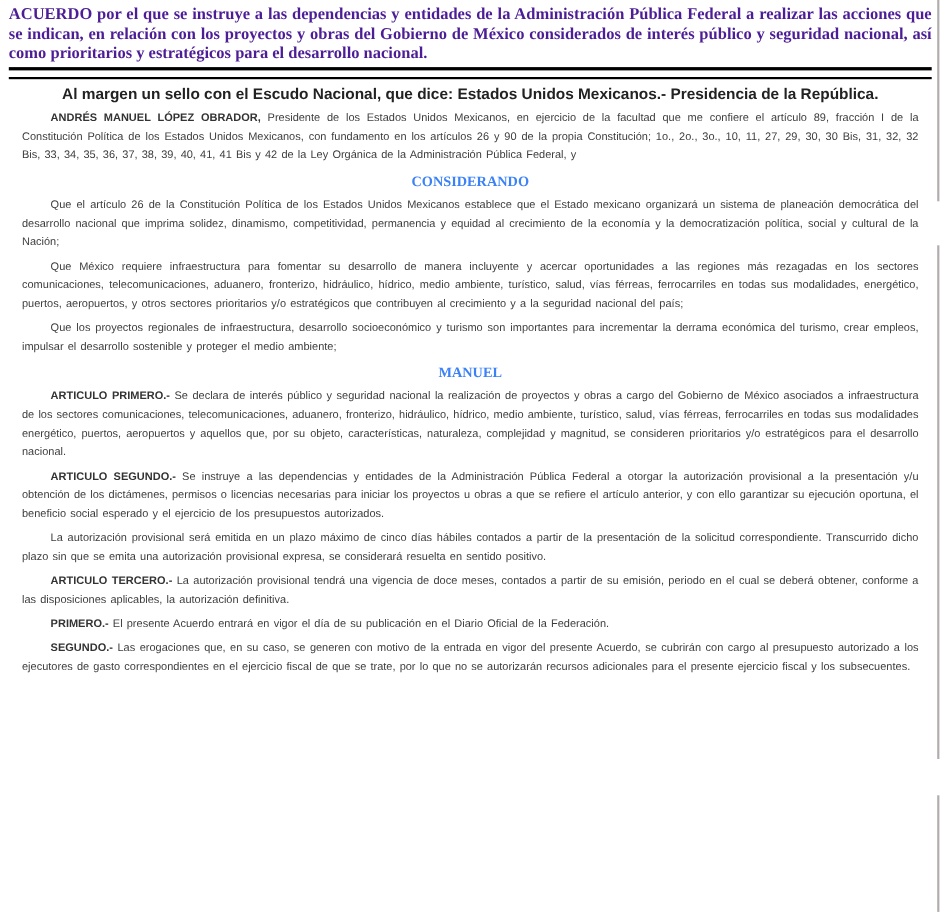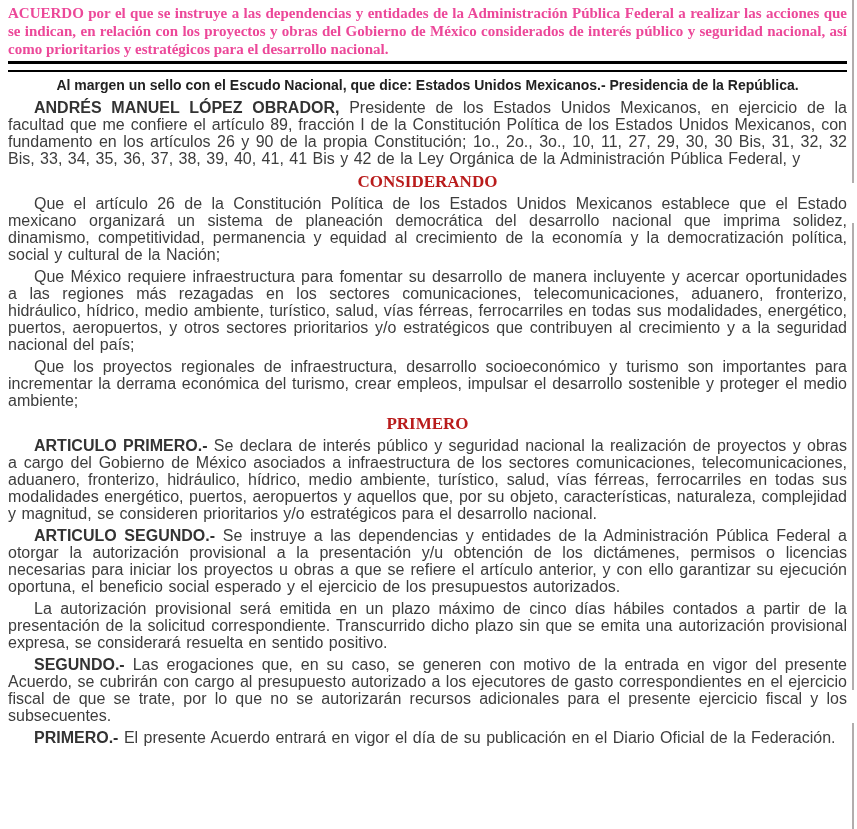--- a/index.html
+++ b/index.html
@@ -14,52 +14,52 @@
   .page {
     padding: 4px 10px 0 8px;
     box-sizing: border-box;
   }
   .doc-title {
     font-family: "Liberation Serif", serif;
     font-weight: bold;
     font-size: 15px;
     line-height: 18px;
     text-align: justify;
-    color: #ec4899;
+    color: #4c1d95;
     margin: 0;
   }
   .rules { margin-top: 3px; }
   .rule-thick { height: 3px; background: #000; }
   .rule-gap { height: 6px; background: transparent; }
   .rule-thin { height: 2px; background: #000; }
   .seal-note {
     font-weight: bold;
     font-size: 14px;
     line-height: 17px;
     color: #222;
     margin: 5px 0 0 0;
     text-align: center;
   }
   p.body {
-    font-size: 16px;
+    font-size: 10px;
     line-height: 17px;
     color: #3d3d3d;
     text-align: justify;
     text-indent: 26px;
-    margin: 5px 0;
+    margin: 5px 12px;
     word-spacing: 1px;
   }
   p.body b { color: #333; }
   .heading {
     font-family: "Liberation Serif", serif;
     font-weight: bold;
-    font-size: 17px;
+    font-size: 13px;
     line-height: 17px;
     text-align: center;
-    color: #b91c1c;
+    color: #3b82f6;
     margin: 6px 0 5px 0;
   }
   .edge-line {
     position: absolute;
     right: 3px;
     width: 2px;
     background: #b2adad;
   }
   .edge-line-1 { top: 0;     height: 183px; }
   .edge-line-2 { top: 223px; height: 467px; }
@@ -81,31 +81,32 @@
   <p class="seal-note">Al margen un sello con el Escudo Nacional, que dice: Estados Unidos Mexicanos.- Presidencia de la República.</p>
 
   <p class="body"><b>ANDRÉS MANUEL LÓPEZ OBRADOR,</b> <span>Presidente de los Estados Unidos Mexicanos, en ejercicio de la facultad que me confiere el artículo 89, fracción I de la Constitución Política de los Estados Unidos Mexicanos, con fundamento en los artículos 26 y 90 de la propia Constitución; 1o., 2o., 3o., 10, 11, 27, 29, 30, 30 Bis, 31, 32, 32 Bis, 33, 34, 35, 36, 37, 38, 39, 40, 41, 41 Bis y 42 de la Ley Orgánica de la Administración Pública Federal, y</span></p>
 
   <p class="heading">CONSIDERANDO</p>
 
   <p class="body">Que el artículo 26 de la Constitución Política de los Estados Unidos Mexicanos establece que el Estado mexicano organizará un sistema de planeación democrática del desarrollo nacional que imprima solidez, dinamismo, competitividad, permanencia y equidad al crecimiento de la economía y la democratización política, social y cultural de la Nación;</p>
   <p class="body">Que México requiere infraestructura para fomentar su desarrollo de manera incluyente y acercar oportunidades a las regiones más rezagadas en los sectores comunicaciones, telecomunicaciones, aduanero, fronterizo, hidráulico, hídrico, medio ambiente, turístico, salud, vías férreas, ferrocarriles en todas sus modalidades, energético, puertos, aeropuertos, y otros sectores prioritarios y/o estratégicos que contribuyen al crecimiento y a la seguridad nacional del país;</p>
   <p class="body">Que los proyectos regionales de infraestructura, desarrollo socioeconómico y turismo son importantes para incrementar la derrama económica del turismo, crear empleos, impulsar el desarrollo sostenible y proteger el medio ambiente;</p>
 
-  <p class="heading">PRIMERO</p>
+  <p class="heading">MANUEL</p>
 
   <p class="body"><b>ARTICULO PRIMERO.-</b> <span>Se declara de interés público y seguridad nacional la realización de proyectos y obras a cargo del Gobierno de México asociados a infraestructura de los sectores comunicaciones, telecomunicaciones, aduanero, fronterizo, hidráulico, hídrico, medio ambiente, turístico, salud, vías férreas, ferrocarriles en todas sus modalidades energético, puertos, aeropuertos y aquellos que, por su objeto, características, naturaleza, complejidad y magnitud, se consideren prioritarios y/o estratégicos para el desarrollo nacional.</span></p>
 
   <p class="body"><b>ARTICULO SEGUNDO.-</b> <span>Se instruye a las dependencias y entidades de la Administración Pública Federal a otorgar la autorización provisional a la presentación y/u obtención de los dictámenes, permisos o licencias necesarias para iniciar los proyectos u obras a que se refiere el artículo anterior, y con ello garantizar su ejecución oportuna, el beneficio social esperado y el ejercicio de los presupuestos autorizados.</span></p>
 
   <p class="body">La autorización provisional será emitida en un plazo máximo de cinco días hábiles contados a partir de la presentación de la solicitud correspondiente. Transcurrido dicho plazo sin que se emita una autorización provisional expresa, se considerará resuelta en sentido positivo.</p>
 
+  <p class="body"><b>ARTICULO TERCERO.-</b> <span>La autorización provisional tendrá una vigencia de doce meses, contados a partir de su emisión, periodo en el cual se deberá obtener, conforme a las disposiciones aplicables, la autorización definitiva.</span></p>
 
 
+  <p class="body"><b>PRIMERO.-</b> <span>El presente Acuerdo entrará en vigor el día de su publicación en el Diario Oficial de la Federación.</span></p>
+
   <p class="body"><b>SEGUNDO.-</b> <span>Las erogaciones que, en su caso, se generen con motivo de la entrada en vigor del presente Acuerdo, se cubrirán con cargo al presupuesto autorizado a los ejecutores de gasto correspondientes en el ejercicio fiscal de que se trate, por lo que no se autorizarán recursos adicionales para el presente ejercicio fiscal y los subsecuentes.</span></p>
-
-  <p class="body"><b>PRIMERO.-</b> <span>El presente Acuerdo entrará en vigor el día de su publicación en el Diario Oficial de la Federación.</span></p>
 
 </div>
 
 <div class="edge-line edge-line-1"></div>
 <div class="edge-line edge-line-2"></div>
 <div class="edge-line edge-line-3"></div>
 
 </body></html>

